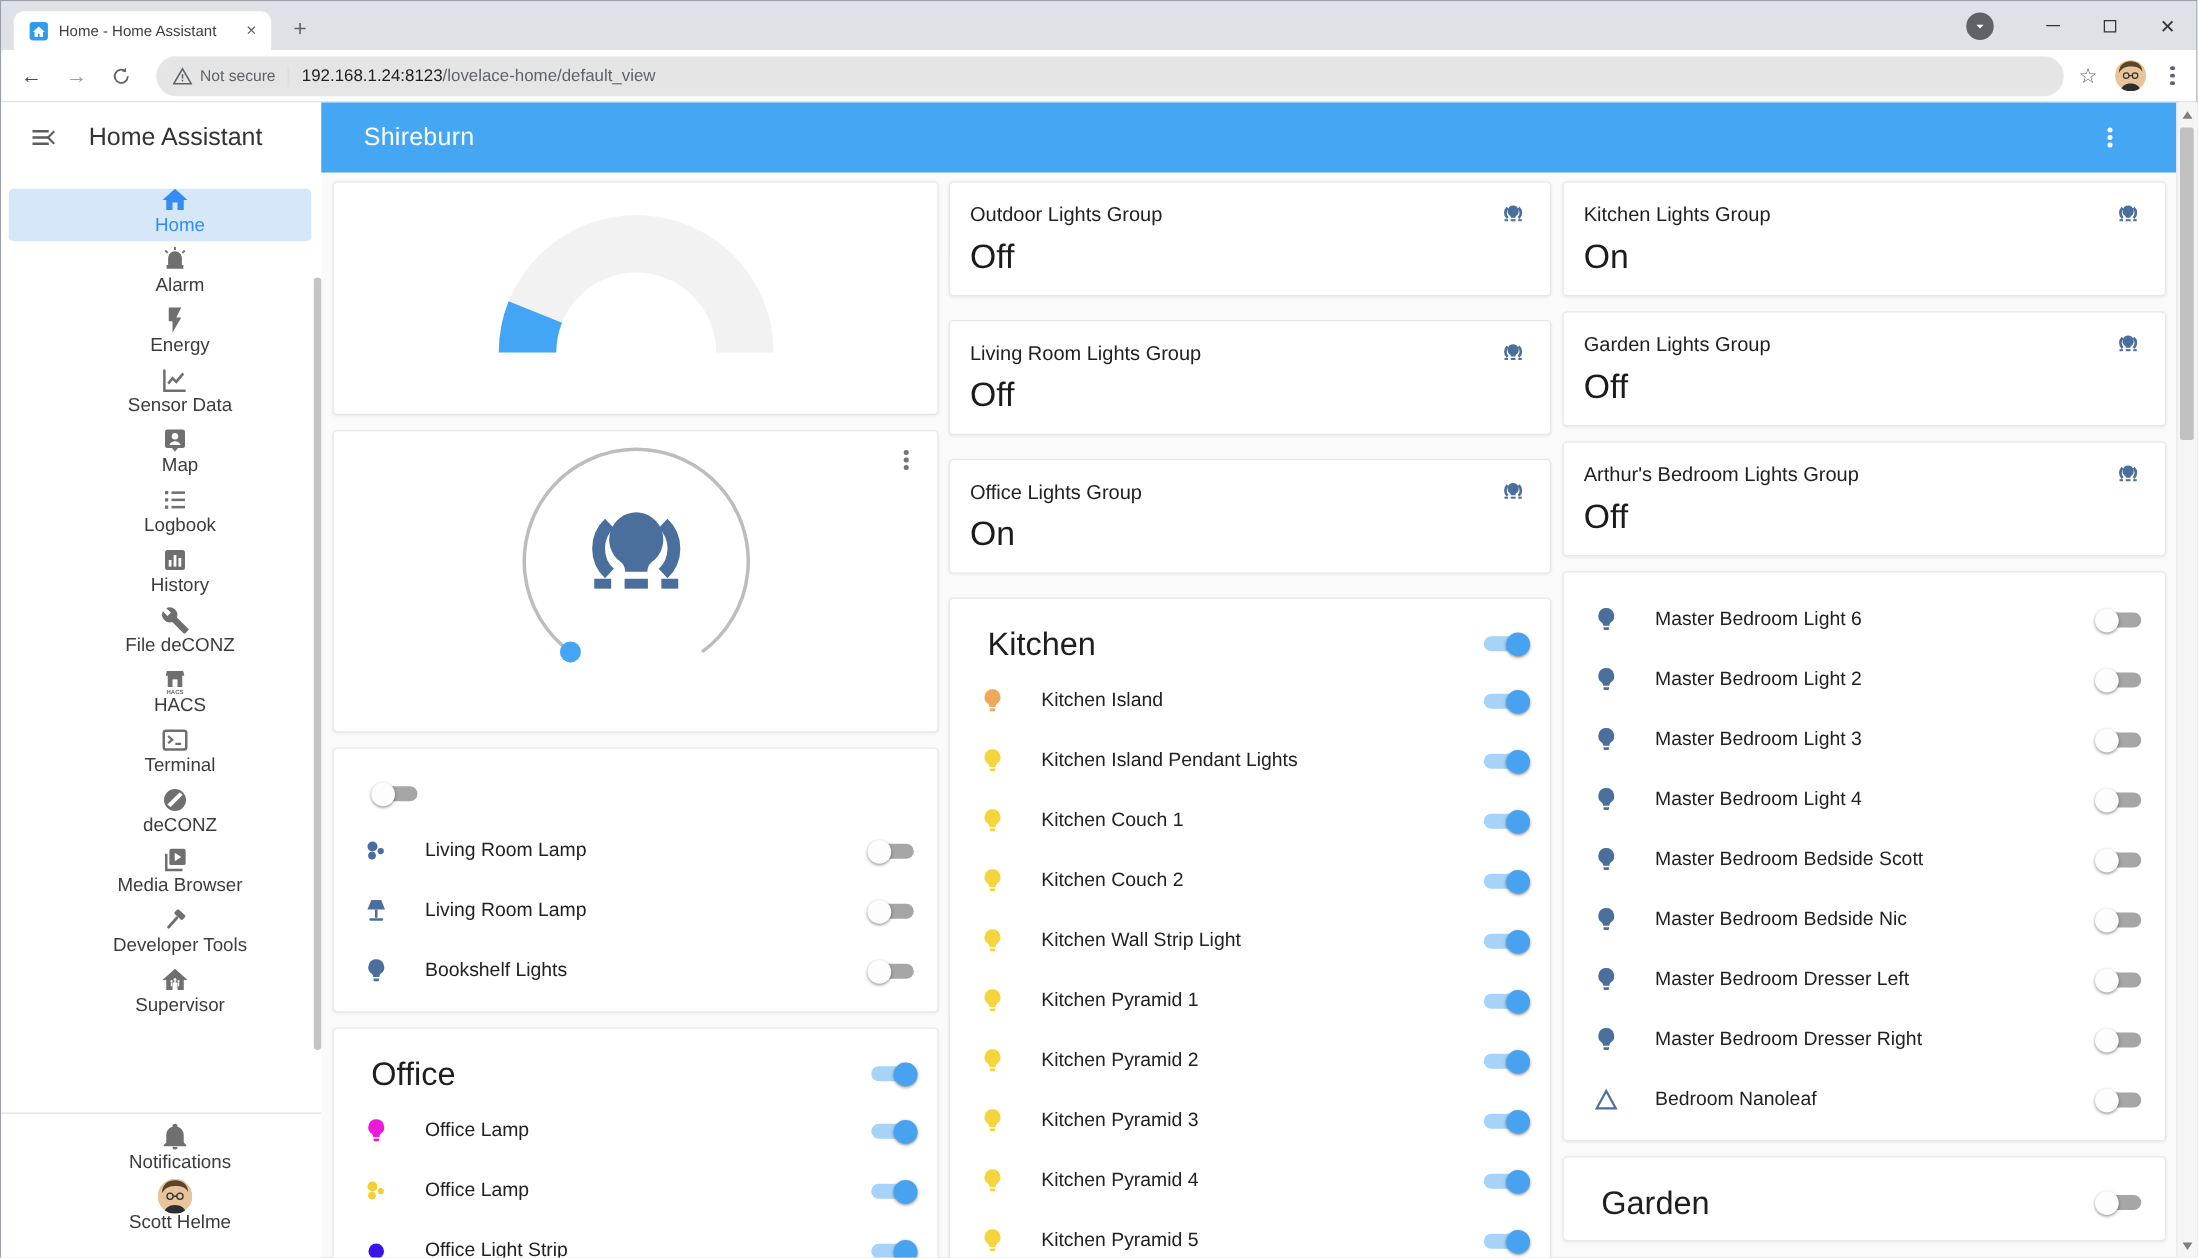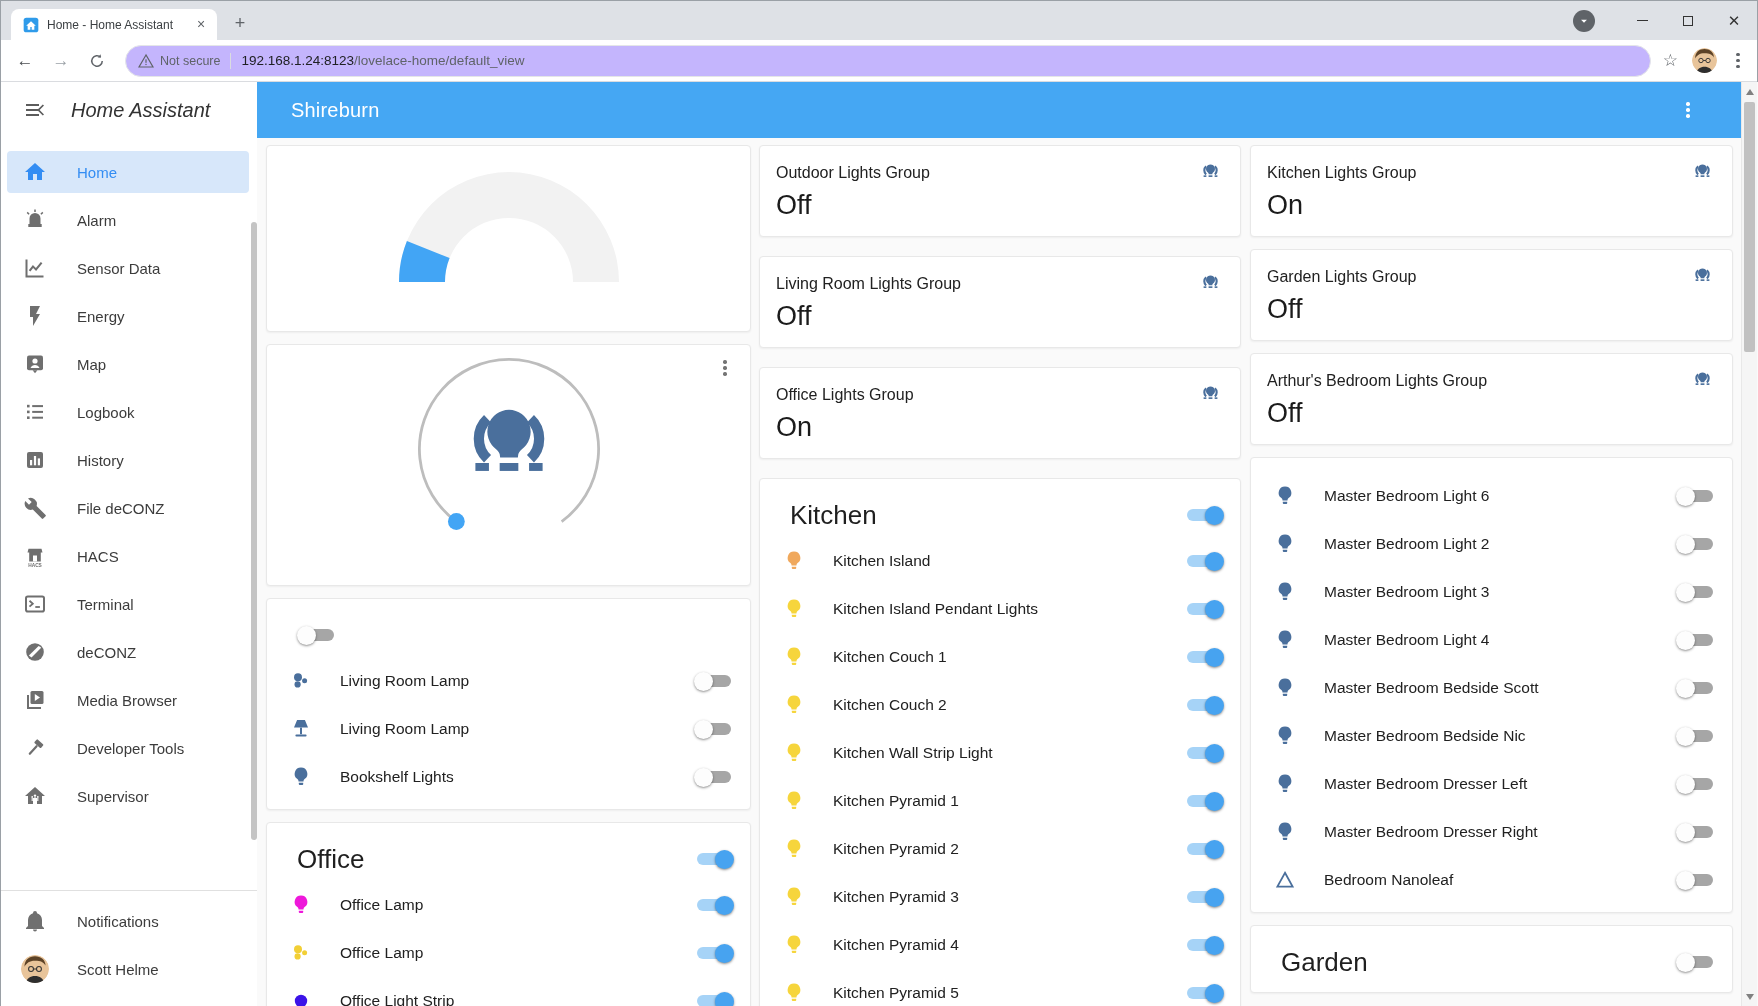--- a/index.html
+++ b/index.html
@@ -19,42 +19,42 @@
   .wc { width:46px; height:30px; display:flex; align-items:center; justify-content:center; color:#202124; }
   .wc-min i { display:block; width:11px; height:1.6px; background:#333; }
   .wc-max i { display:block; width:10px; height:10px; border:1.6px solid #333; }
   .wc-close { font-size:15px; color:#333; }
 
   
   .toolbar { position:absolute; left:0; top:39px; width:100%; height:42px; background:#fff; border-bottom:1px solid #dadce0; display:flex; align-items:center; }
   .nav-ic { width:28px; height:28px; display:flex; align-items:center; justify-content:center; font-size:17px; color:#5f6368; margin-left:8px; flex:none; }
   .nav-ic.back { color:#4a4d51; margin-left:10px; }
   .nav-ic.fwd { color:#9aa0a6; }
-  .omnibox { flex:1; height:32px; margin:0 12px 0 14px; border:1px solid #e4e6e8; background:#c4b5fd; border-radius:16px; display:flex; align-items:center; padding:0 12px; }
+  .omnibox { flex:1; height:32px; margin:0 12px 0 14px; border:1px solid #e4e6e8; background:#e5e5e5; border-radius:16px; display:flex; align-items:center; padding:0 12px; }
   .warn-ic { margin-right:6px; display:flex; }
   .notsecure { font-size:12.5px; color:#5f6368; margin-right:10px; }
   .url-sep { width:1px; height:16px; background:#dadce0; margin-right:10px; }
   .url { font-size:13.5px; color:#202124; }
   .url .path { color:#5f6368; }
   .tb-right { display:flex; align-items:center; margin-right:10px; }
   .star { font-size:17px; color:#5f6368; margin-right:14px; }
   .mini-avatar { width:25px; height:25px; border-radius:50%; overflow:hidden; margin-right:12px; }
   .kebab { width:18px; height:22px; display:flex; flex-direction:column; align-items:center; justify-content:center; gap:2.5px; }
   .kebab i { width:3.4px; height:3.4px; border-radius:50%; background:#5f6368; display:block; }
   .kebab.white i { background:#fff; }
   .kebab.gray i { background:#757575; }
 
   
   .app { position:absolute; left:0; top:81px; width:1758px; height:925px; background:#fafafa; }
   .sidebar { position:absolute; left:0; top:0; width:256px; height:925px; background:#fff; display:flex; flex-direction:column; }
-  .sb-head { height:56px; display:flex; align-items:center; flex:none;font-style:italic; }
+  .sb-head { height:56px; display:flex; align-items:center; flex:none; }
   .sb-menu { width:24px; height:24px; margin-left:22px; color:#5c5c5c; }
   .sb-title { font-size:20px; color:#333; margin-left:24px; }
   .sb-list { flex:1; padding-top:10px; overflow:hidden; }
-  .sb-item { height:48px; display:flex; align-items:center; position:relative; }
+  .sb-item { height:48px; display:flex; align-items:center; position:relative;flex-direction:column; }
   .sb-item .pill { position:absolute; left:6px; right:8px; top:3px; bottom:3px; border-radius:4px; }
   .sb-item.active .pill { background:#d7e7fa; }
   .sb-icon { width:24px; height:24px; margin-left:22px; color:#6f6f6f; position:relative; }
   .sb-label { margin-left:30px; font-size:15px; color:#3c3c3c; font-weight:500; position:relative; }
   .sb-item.active .sb-icon, .sb-item.active .sb-label { color:#338df3; }
   .sb-divider { height:1px; background:#e0e0e0; margin-top:22px; flex:none; }
   .sb-foot { flex:none; padding:6px 0 14px; }
   .sb-scroll { position:absolute; right:0; top:140px; width:6px; height:618px; background:#c4c4c4; border-radius:3px; }
 
   .appheader { position:absolute; left:256px; top:0; width:1486px; height:56px; background:#45a7f3; display:flex; align-items:center; }
@@ -215,34 +215,34 @@
                   <path d="M6.5 16v-5.5a5.5 5.5 0 0 1 11 0V16h1.2v3H5.3v-3z"></path>
                   <path d="M4.2 4.4l1.9 1.9M19.8 4.4l-1.9 1.9M12 1.5V4" fill="none" stroke="currentColor" stroke-width="1.5"></path>
                 </svg>
               </span></span>
             <span class="sb-label">Alarm</span>
           </div>
           <div class="sb-item">
             <span class="pill"></span>
             <span class="sb-icon"><span class="icon" style="color:currentColor">
                 <svg viewBox="0 0 24 24" width="24" height="24" fill="currentColor">
+                  <path d="M7 2v11h3v9l7-12h-4l4-8z"></path>
+                </svg>
+              </span></span>
+            <span class="sb-label">Energy</span>
+          </div>
+          <div class="sb-item">
+            <span class="pill"></span>
+            <span class="sb-icon"><span class="icon" style="color:currentColor">
+                <svg viewBox="0 0 24 24" width="24" height="24" fill="currentColor">
                   <path d="M3.5 3.5v17h17" fill="none" stroke="currentColor" stroke-width="2"></path>
                   <path d="M5.8 14.2l4.1-5.2 3 3 4.9-6 1.6 1.3-6.3 7.7-3-3-2.7 3.5z"></path>
                 </svg>
               </span></span>
             <span class="sb-label">Sensor Data</span>
-          </div>
-          <div class="sb-item">
-            <span class="pill"></span>
-            <span class="sb-icon"><span class="icon" style="color:currentColor">
-                <svg viewBox="0 0 24 24" width="24" height="24" fill="currentColor">
-                  <path d="M7 2v11h3v9l7-12h-4l4-8z"></path>
-                </svg>
-              </span></span>
-            <span class="sb-label">Energy</span>
           </div>
           <div class="sb-item">
             <span class="pill"></span>
             <span class="sb-icon"><span class="icon" style="color:currentColor">
                 <svg viewBox="0 0 24 24" width="24" height="24" fill="currentColor">
                   <rect x="4" y="3.5" width="16" height="14.8" rx="2"></rect>
                   <circle cx="12" cy="9" r="2.6" fill="#fff"></circle>
                   <path d="M7.5 16c.8-2 2.6-3 4.5-3s3.7 1 4.5 3z" fill="#fff"></path>
                   <path d="M9.6 18.3l2.4 3 2.4-3z"></path>
                 </svg>

